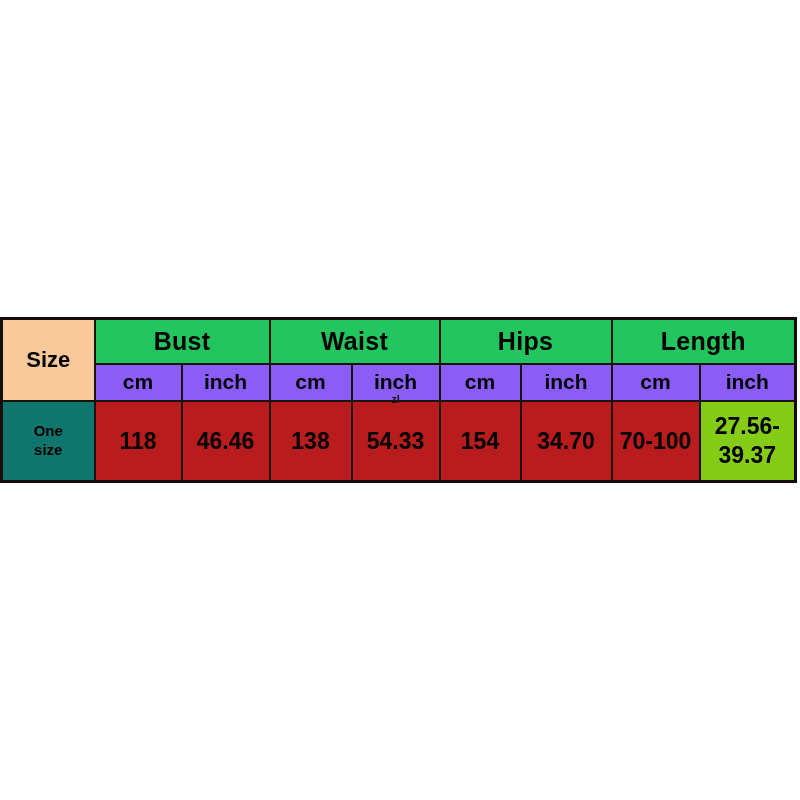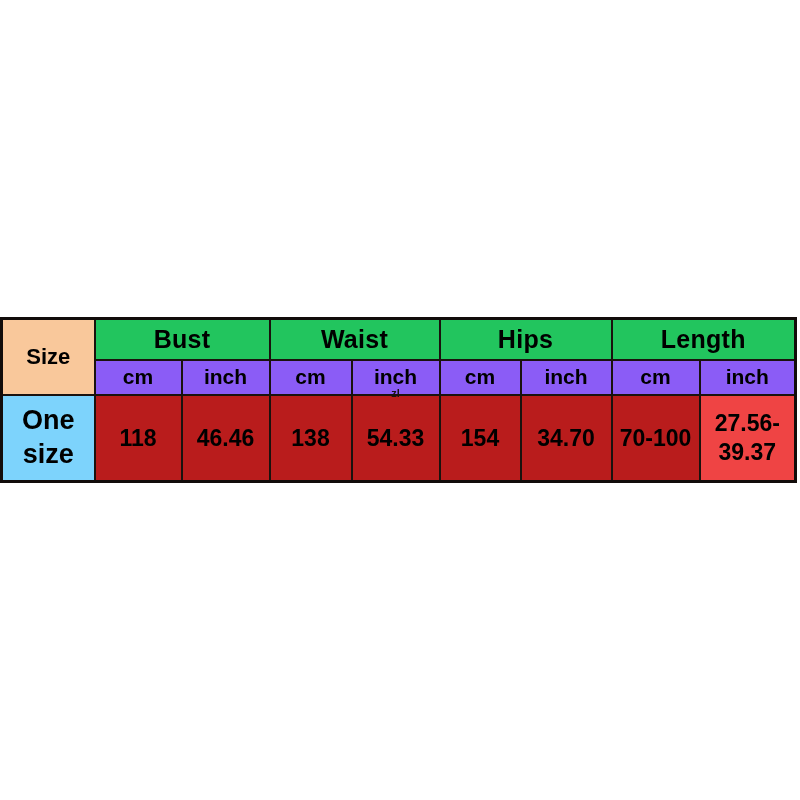--- a/index.html
+++ b/index.html
@@ -57,26 +57,26 @@
     background: #8b5cf6;
     font-size: 21px;
     position: relative;
   }
   
   td.data-cell {
     background: #b91c1c;
     font-size: 23px;
   }
   td.data-size {
-    background: #7dd3fc;
-    font-size: 27px;
+    background: #0f766e;
+    font-size: 15px;
     line-height: 1.45;
   }
   td.data-two-line {
-    background: #ef4444;
+    background: #84cc16;
     font-size: 23px;
     line-height: 1.55;
   }
 
   .two-line-val {
     display: block;
   }
 
   
   .wm-mark {

